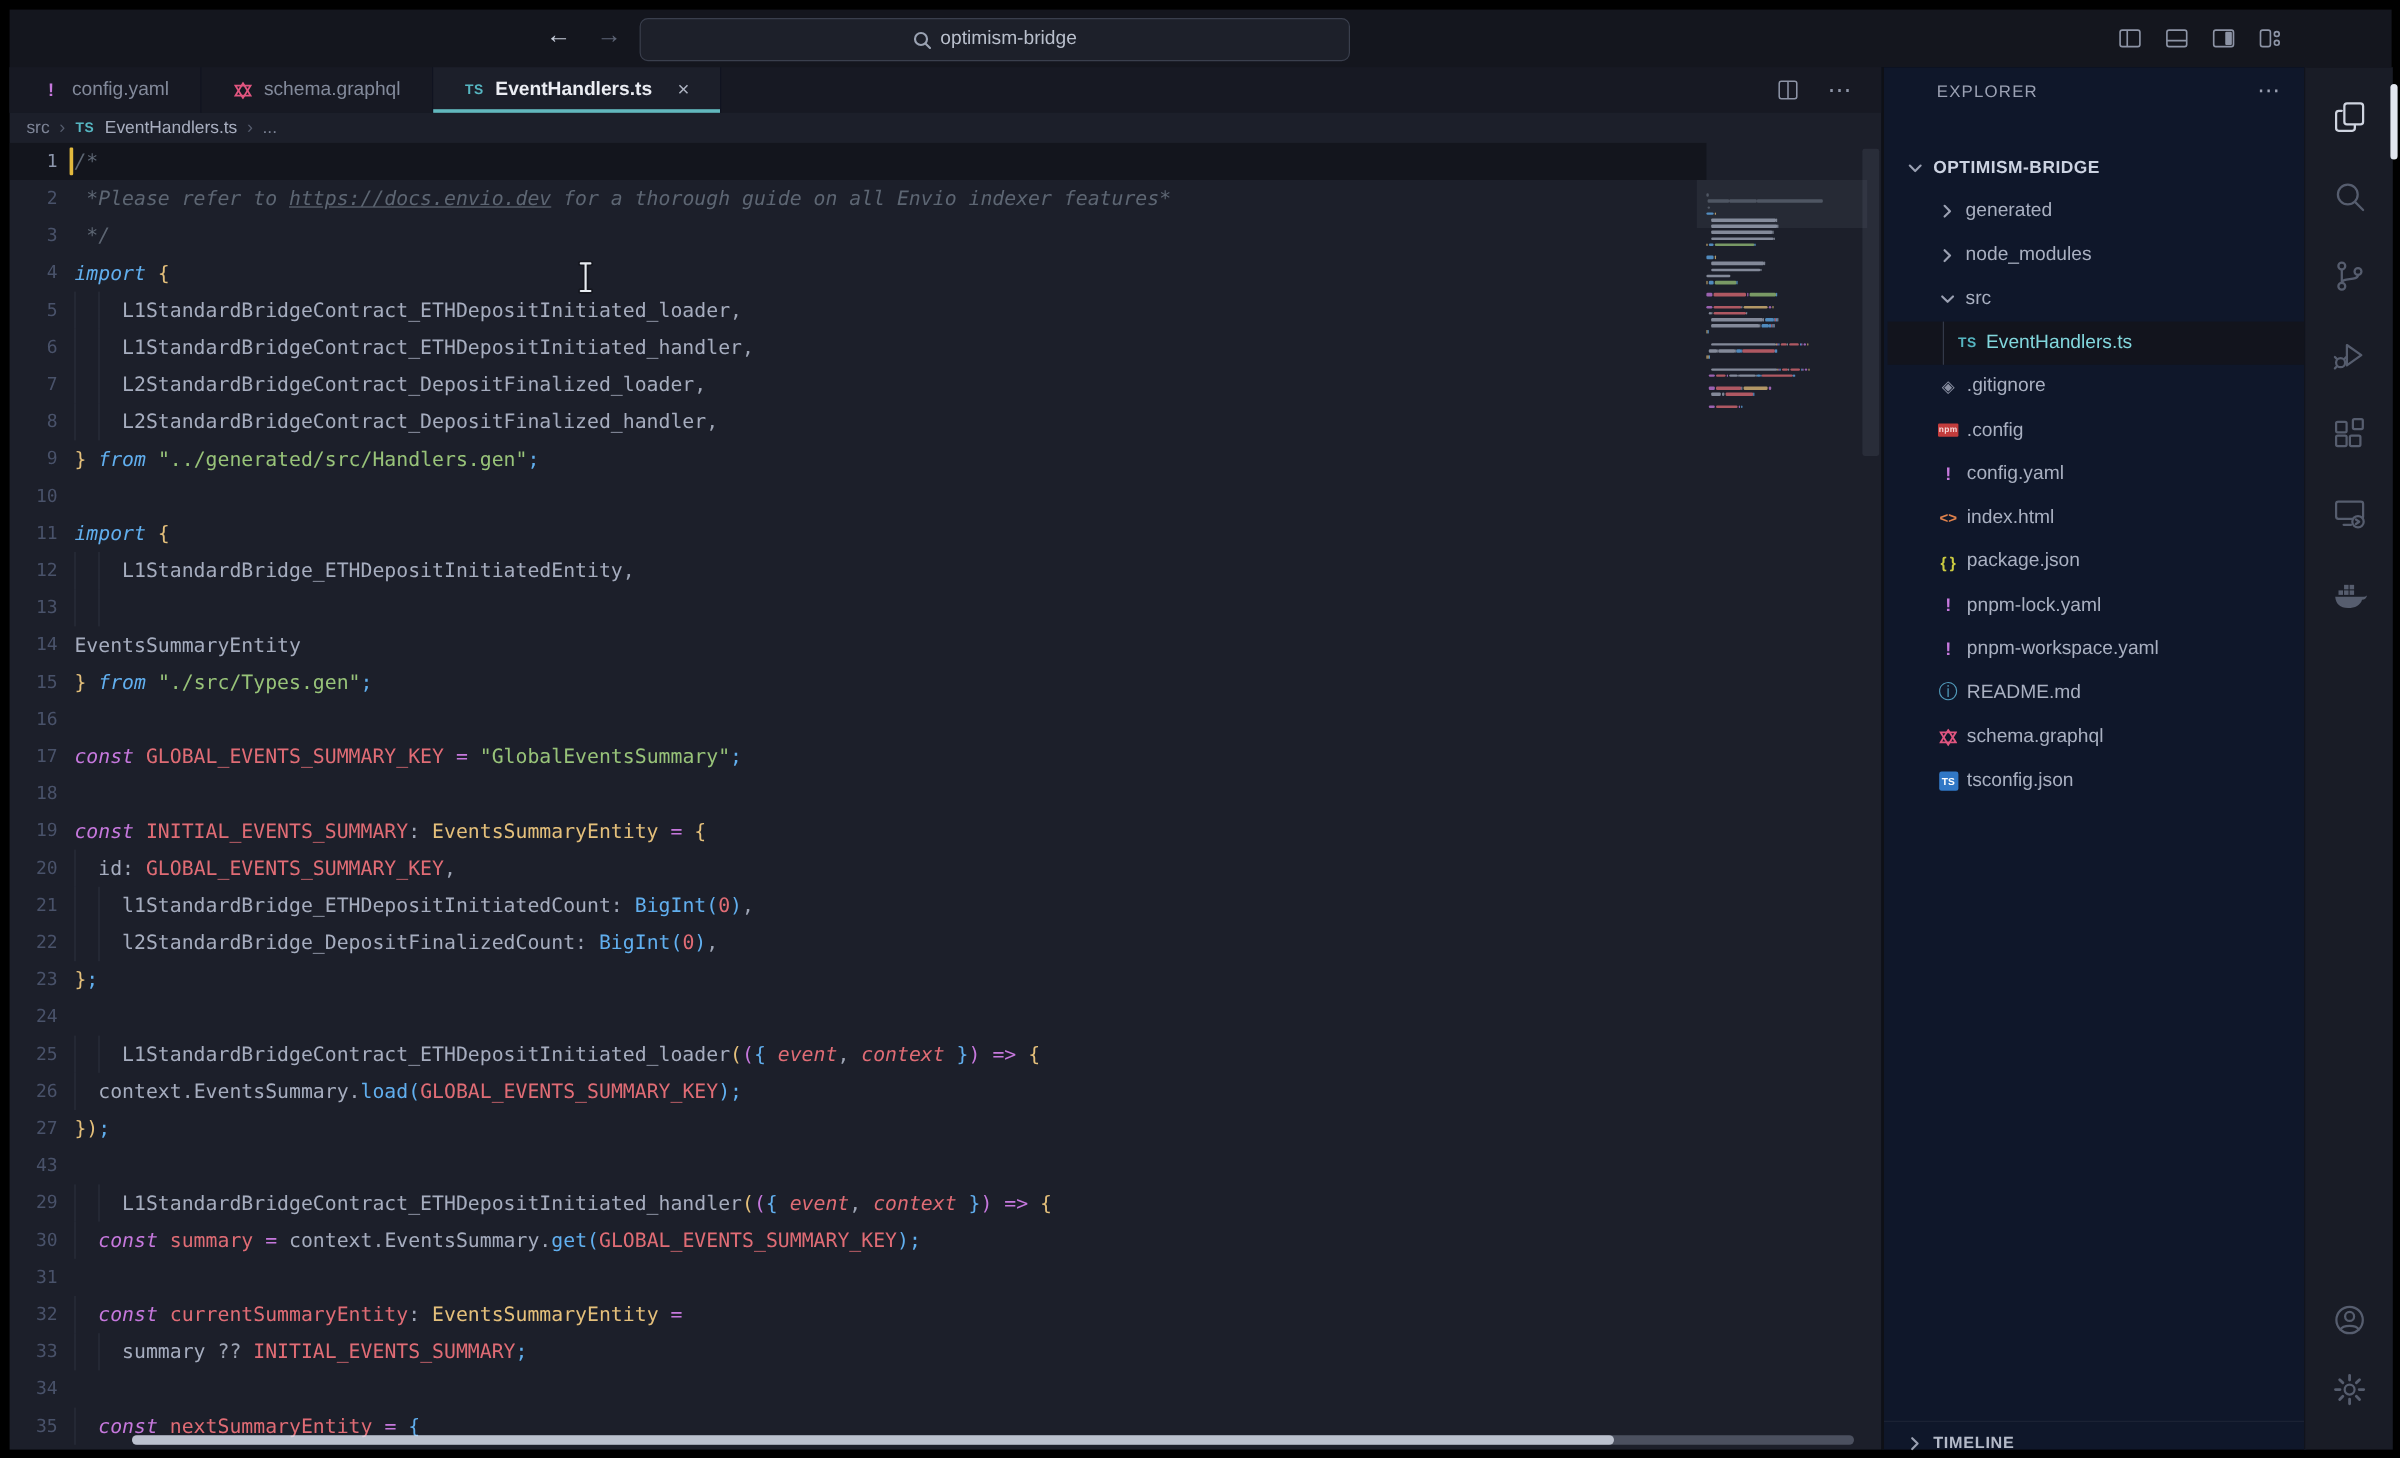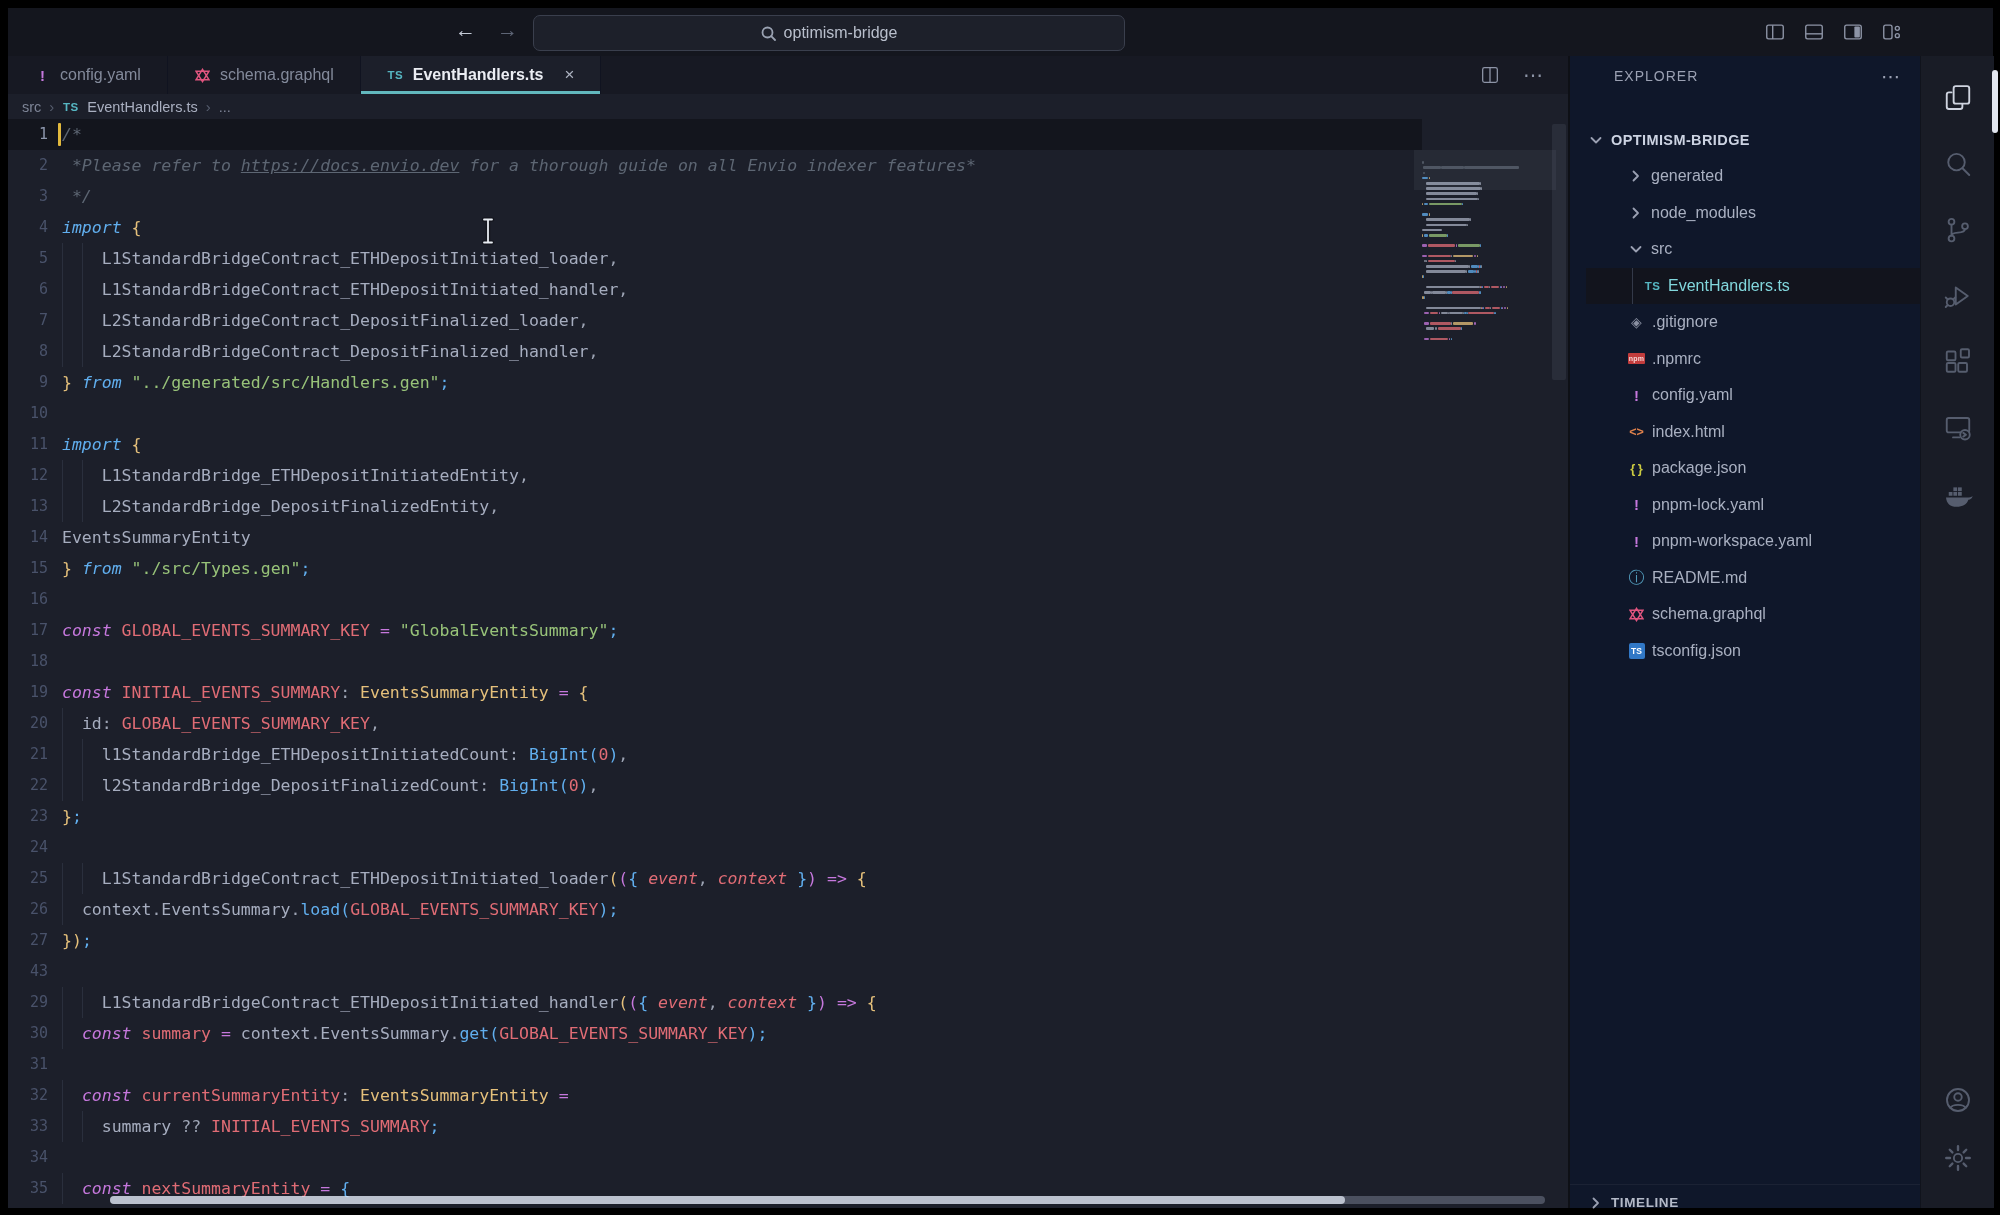--- a/index.html
+++ b/index.html
@@ -52,21 +52,21 @@
   .mtok{height:2.6px;border-radius:1px;flex:none;opacity:.75}
   #mm-slider{position:absolute;left:1406px;top:31px;width:142px;height:40px;background:rgba(140,150,170,.09)}
   #vscroll{position:absolute;left:1544px;top:5px;width:14px;height:256px;background:rgba(120,128,146,.15);border-radius:2px}
   
   #sidebar{left:1568px;top:56px;width:352px;height:1152px;background:#0f172a;border-left:2px solid #0e1016}
   #sb-head{position:absolute;left:0;top:0;width:100%;height:40px;display:flex;align-items:center}
   #sb-title{margin-left:44px;font-size:14px;letter-spacing:1px;color:#9ba1b3}
   #sb-more{margin-left:auto;margin-right:22px;color:#9ba1b3;font-size:19px}
   #root-row{position:absolute;left:0;top:66px;width:100%;height:36px;display:flex;align-items:center;gap:7px;padding-left:18px;box-sizing:border-box}
   #root-label{font-size:14.5px;font-weight:700;letter-spacing:.4px;color:#ccd3e2}
-  #tree{position:absolute;left:16px;top:102px;width:100%}
+  #tree{position:absolute;left:3px;top:102px;width:100%}
   .trow{position:relative;height:36.5px;display:flex;align-items:center;gap:7px;box-sizing:border-box;
         font-size:16px;color:#a9b0c1;cursor:default}
   .trow.sel{background:#12141d;color:#82d7dd}
   .chev{width:16px;height:16px;flex:none;color:#9aa0b2}
   .chev svg{width:16px;height:16px;fill:none;stroke:currentColor;stroke-width:1.8;stroke-linecap:round;stroke-linejoin:round}
   .tsbadge{font-size:11.5px;font-weight:700;color:#56b6c2;letter-spacing:.5px}
   .tsbox{display:inline-flex;align-items:center;justify-content:center;width:16px;height:16px;background:#3178c6;
          border-radius:2px;color:#fff;font-size:8.5px;font-weight:700}
   .npmbox{display:inline-flex;align-items:center;justify-content:center;width:18px;height:11px;background:#c23c3c;
           border-radius:1px;color:#f4d7d7;font-size:7px;font-weight:700;letter-spacing:.3px}
@@ -220,21 +220,20 @@
         <div class="cl">
           <span class="ln">12</span>
           <div class="guide" style="left: 54px;"></div>
           <div class="guide" style="left: 73.9px;"></div>
           <span class="lb"><span class="tk-pl">    </span><span class="tk-id">L1StandardBridge_ETHDepositInitiatedEntity</span><span class="tk-pn">,</span></span>
         </div>
         <div class="cl">
           <span class="ln">13</span>
           <div class="guide" style="left: 54px;"></div>
           <div class="guide" style="left: 73.9px;"></div>
-          <span class="lb"><span class="tk-pl">    </span><span class="tk-id">L2StandardBridge_DepositFinalizedEntity</span><span class="tk-pn">,</span></span>
         </div>
         <div class="cl">
           <span class="ln">14</span>
           <span class="lb"><span class="tk-id">EventsSummaryEntity</span></span>
         </div>
         <div class="cl">
           <span class="ln">15</span>
           <span class="lb"><span class="tk-b1">}</span><span class="tk-pl"> </span><span class="tk-imp">from</span><span class="tk-pl"> </span><span class="tk-str">"./src/Types.gen"</span><span class="tk-semi">;</span></span>
         </div>
         <div class="cl">
@@ -618,21 +617,21 @@
       <div class="trow" style="padding-left: 42px;">
         <span class="ficon">
           <span style="color:#8a90a2;font-size:14px">◈</span>
         </span>
         <span>.gitignore</span>
       </div>
       <div class="trow" style="padding-left: 42px;">
         <span class="ficon">
           <span class="npmbox">npm</span>
         </span>
-        <span>.npmrc</span>
+        <span>.config</span>
       </div>
       <div class="trow" style="padding-left: 42px;">
         <span class="ficon">
           <b style="color:#c678dd;font-size:15px;font-weight:700">!</b>
         </span>
         <span>config.yaml</span>
       </div>
       <div class="trow" style="padding-left: 42px;">
         <span class="ficon">
           <b style="color:#e0824c;font-size:12.5px">&lt;&gt;</b>

